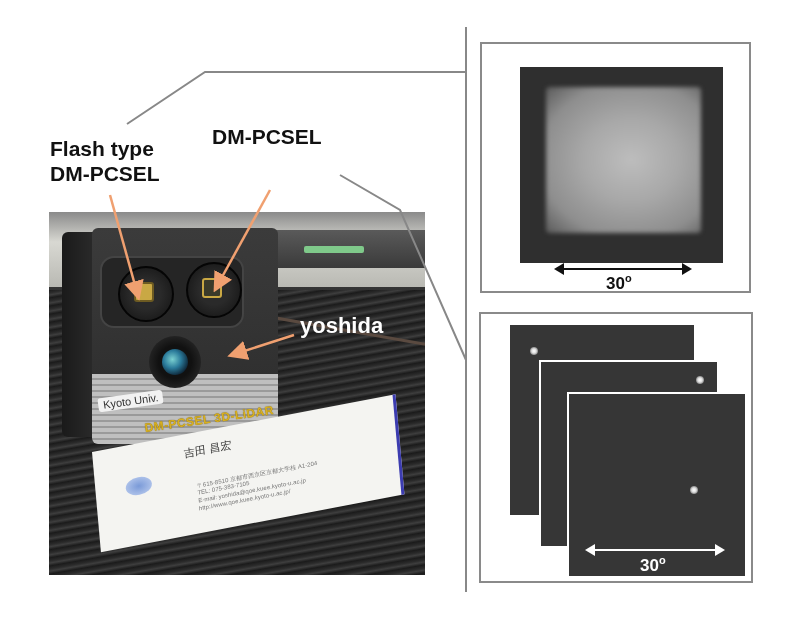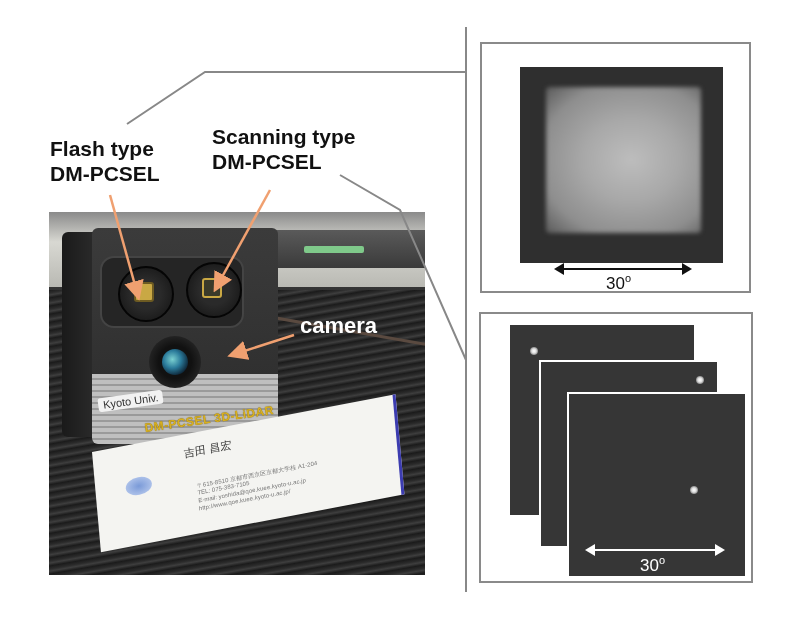--- a/index.html
+++ b/index.html
@@ -77,21 +77,21 @@
   .arrow-h { position: absolute; height: 2px; }
   .arrow-h::before, .arrow-h::after { content: ""; position: absolute; top: -5px; width: 0; height: 0;
           border-top: 6px solid transparent; border-bottom: 6px solid transparent; }
   .arrow-h.black { background:#111; }
   .arrow-h.black::before { left: -2px; border-right: 10px solid #111; }
   .arrow-h.black::after  { right: -2px; border-left: 10px solid #111; }
   .arrow-h.white { background:#fff; }
   .arrow-h.white::before { left: -2px; border-right: 10px solid #fff; }
   .arrow-h.white::after  { right: -2px; border-left: 10px solid #fff; }
 
-  .deg-label { font-weight: normal; font-size: 17px; }
+  .deg-label { font-weight: bold; font-size: 17px; }
   .deg-label sup { font-size: 11px; }
 
   svg.overlay { position: absolute; left: 0; top: 0; }
 </style>
 </head>
 <body>
 
 <div id="photo" class="abs">
   <div class="bg-shelf"></div>
   <div class="bg-shelf2"></div>
@@ -122,25 +122,24 @@
   <div class="line" style="top:58px;">TEL: 075-383-7105</div>
   <div class="line" style="top:66px;">E-mail: yoshida@qoe.kuee.kyoto-u.ac.jp</div>
   <div class="line" style="top:74px;">http://www.qoe.kuee.kyoto-u.ac.jp/</div>
 </div>
 
 <div class="abs label" style="left:50px;top:136px;">
   <div>Flash type</div>
   <div>DM-PCSEL</div>
 </div>
 <div class="abs label" style="left:212px;top:124px;">
-  <div>Scanning type</div>
   <div>DM-PCSEL</div>
 </div>
 <div class="abs label-white" style="left:300px;top:312px;">
-  <div>camera</div>
+  <div>yoshida</div>
 </div>
 
 <div id="divider" class="abs"></div>
 
 <div id="panel-flash" class="abs panel"></div>
 <div id="flash-img" class="abs">
   <div class="glow"></div>
 </div>
 <div class="arrow-h black" style="left:556px;top:268px;width:134px;"></div>
 <div class="abs deg-label" style="left:606px;top:272px;color:#111;">

